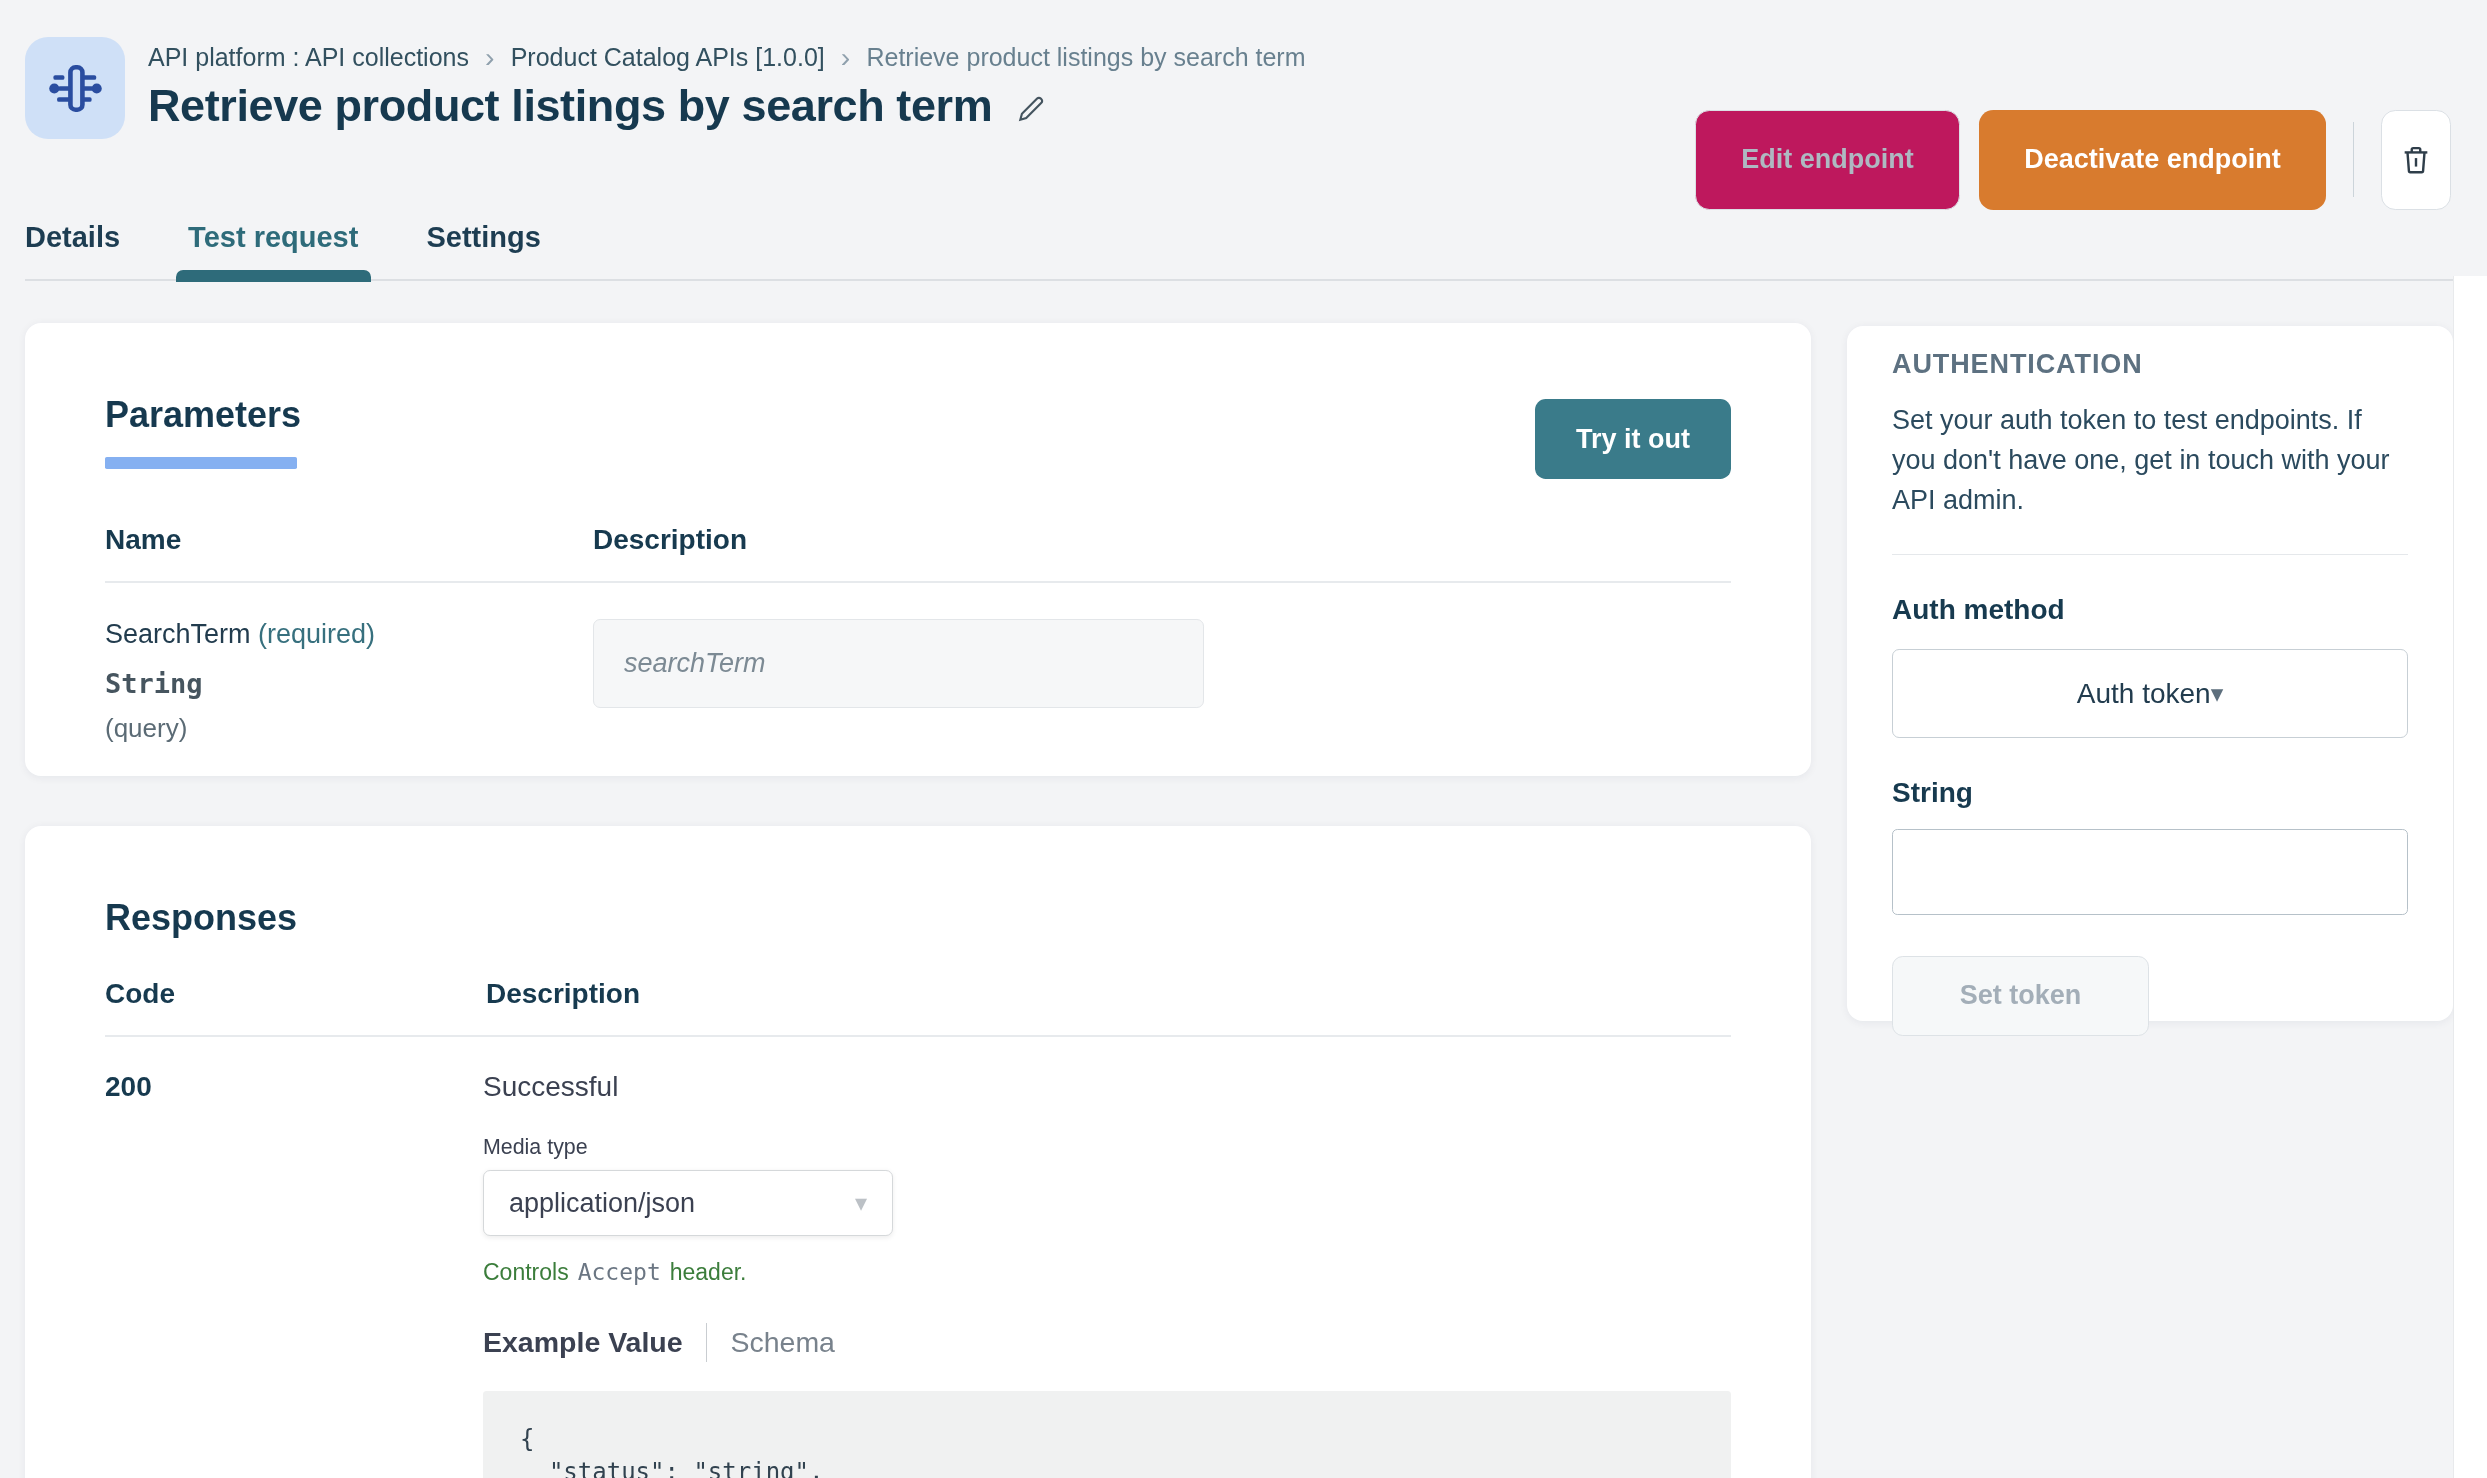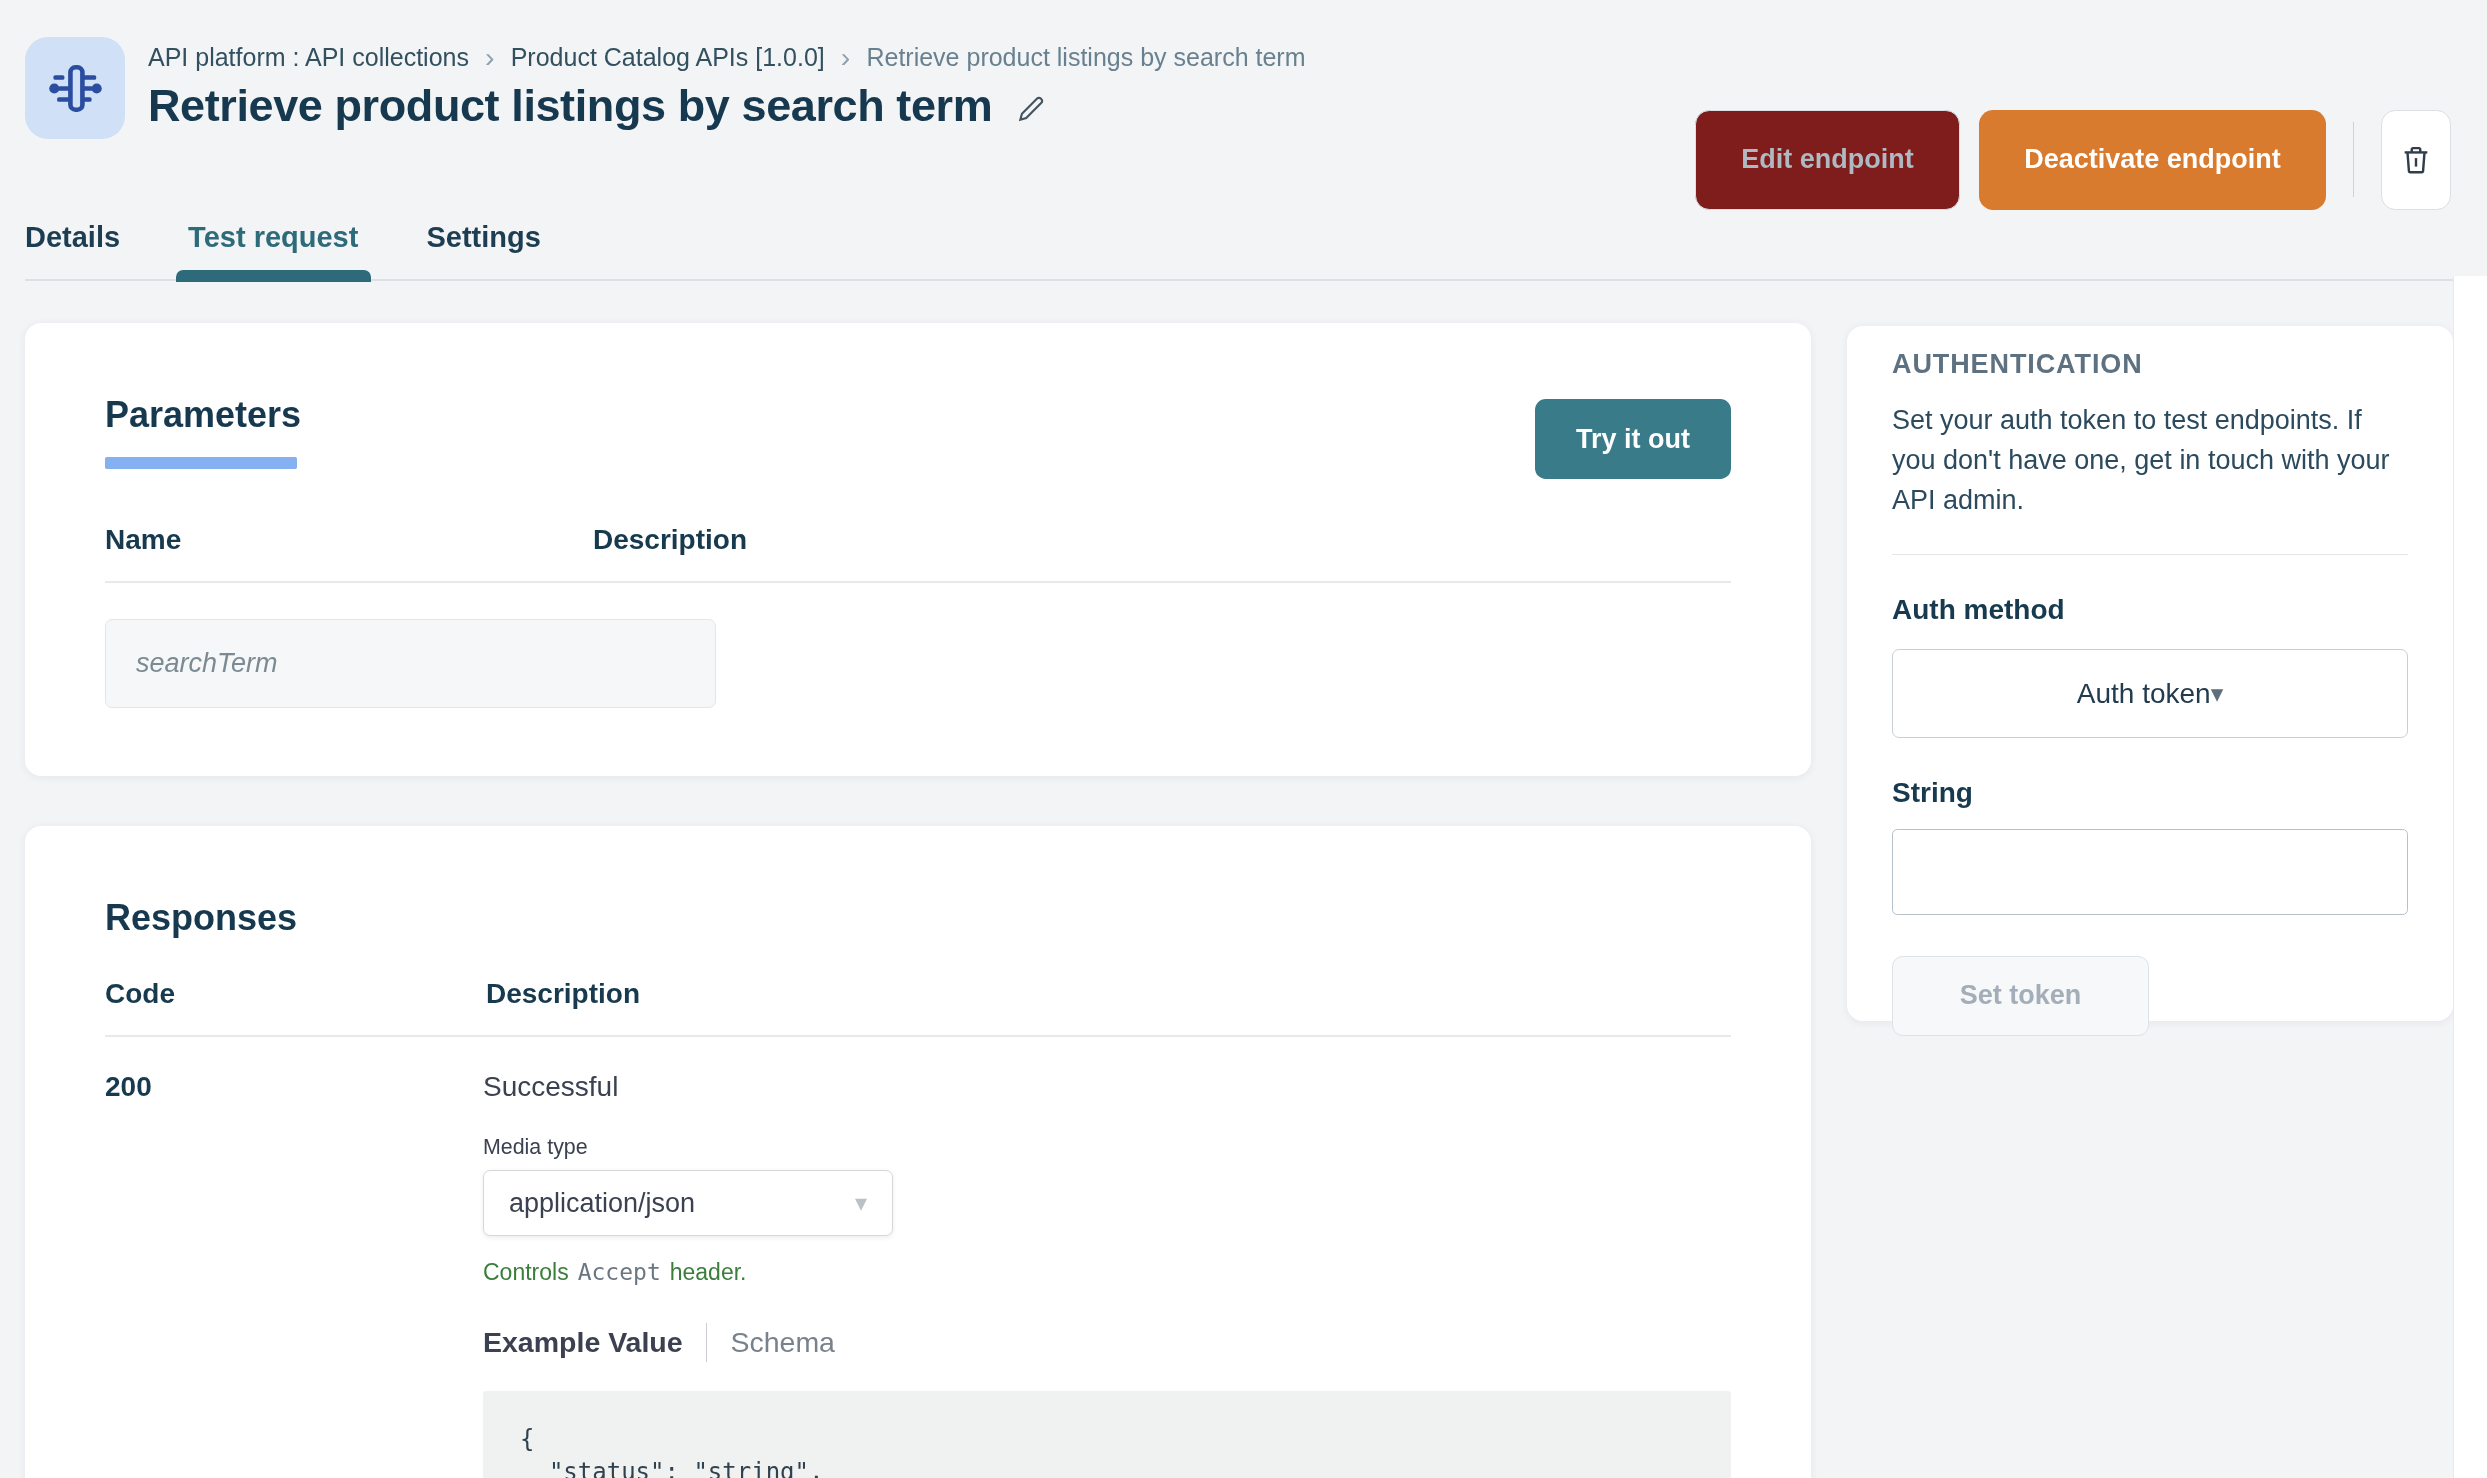--- a/index.html
+++ b/index.html
@@ -29,21 +29,21 @@
     display:flex; align-items:center; gap:23px;
   }
   .page-title { font-size:45px; font-weight:bold; color:#16394f; letter-spacing:-0.4px; }
   .pencil { width:32px; height:32px; margin-top:5.3px; }
   .head-actions {
     position:absolute; right:36px; top:109px;
     display:flex; align-items:center; gap:19.6px; height:101px;
   }
   .btn { border-radius:14.3px; font-size:27px; font-weight:bold; height:100px;
          display:flex; align-items:center; justify-content:center; cursor:pointer; }
-  .btn-edit { background:#7f1d1d; border:1.8px solid #dbe0e5; color:#aeb9c2; padding:0 45px; }
+  .btn-edit { background:#be185d; border:1.8px solid #dbe0e5; color:#aeb9c2; padding:0 45px; }
   .btn-deactivate { background:#d87b2e; border:none; color:#ffffff; padding:0 45px; }
   .v-div { width:1.8px; height:75px; background:#ccd4da; margin:0 7.1px; }
   .btn-trash { width:70px; background:#ffffff; border:1.8px solid #dbe0e5; }
   
   .tabbar {
     position:absolute; left:25px; right:25px; top:221px;
     display:flex; gap:68px; border-bottom:2.7px solid #dcdfe3;
   }
   .tab { font-size:29px; font-weight:bold; color:#1d3d52; padding-bottom:25px;
          position:relative; cursor:pointer; }
@@ -200,20 +200,28 @@
         <div class="blue-bar"></div>
       </div>
       <button class="btn-try">Try it out</button>
     </div>
     <div class="tbl-head">
       <div class="cell-name-p">Name</div>
       <div>Description</div>
     </div>
     <div class="tbl-rule"></div>
     <div class="param-row">
+      <div class="cell-name-p">
+        <div class="pname">
+          <span>SearchTerm</span>
+          <span class="preq">(required)</span>
+        </div>
+        <div class="ptype">String</div>
+        <div class="ploc">(query)</div>
+      </div>
       <div>
         <input class="param-input" placeholder="searchTerm" value="" style="">
       </div>
     </div>
   </section>
 
   <section class="card card-resp">
     <h2 class="section-heading">Responses</h2>
     <div class="resp-head-row">
       <div class="cell-code">Code</div>

